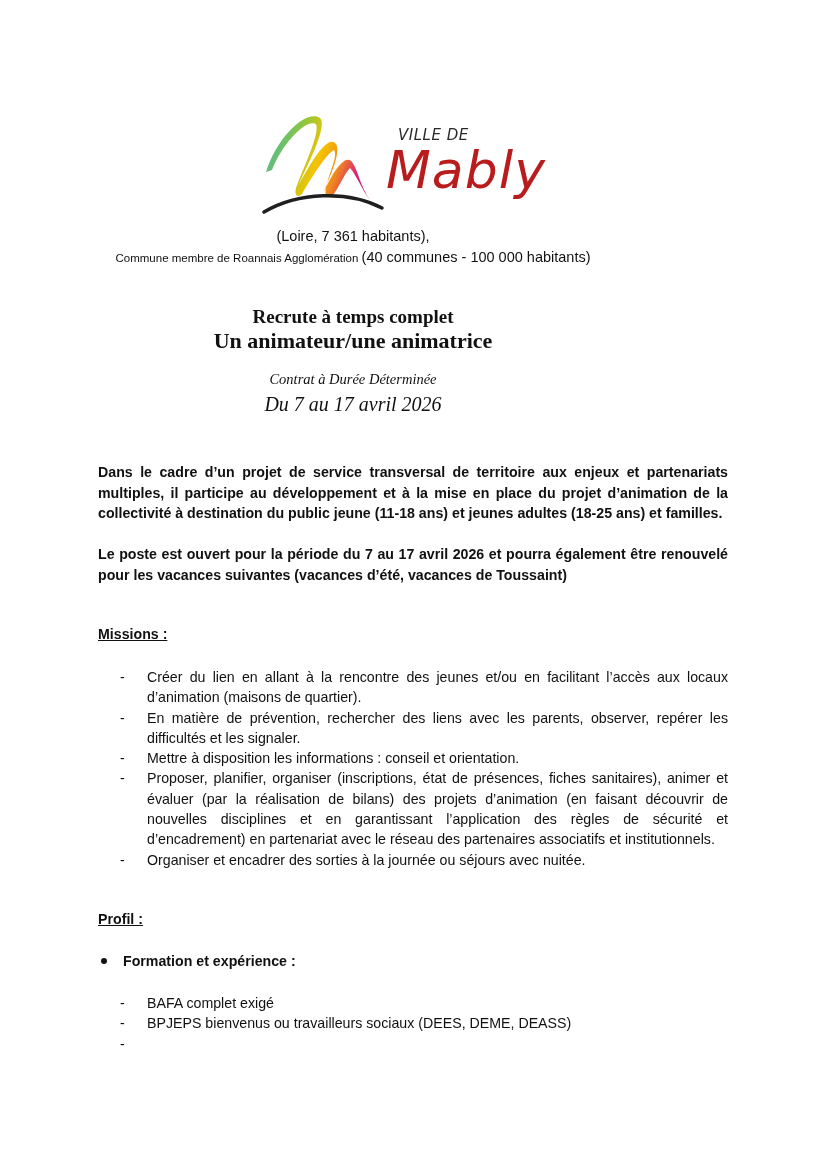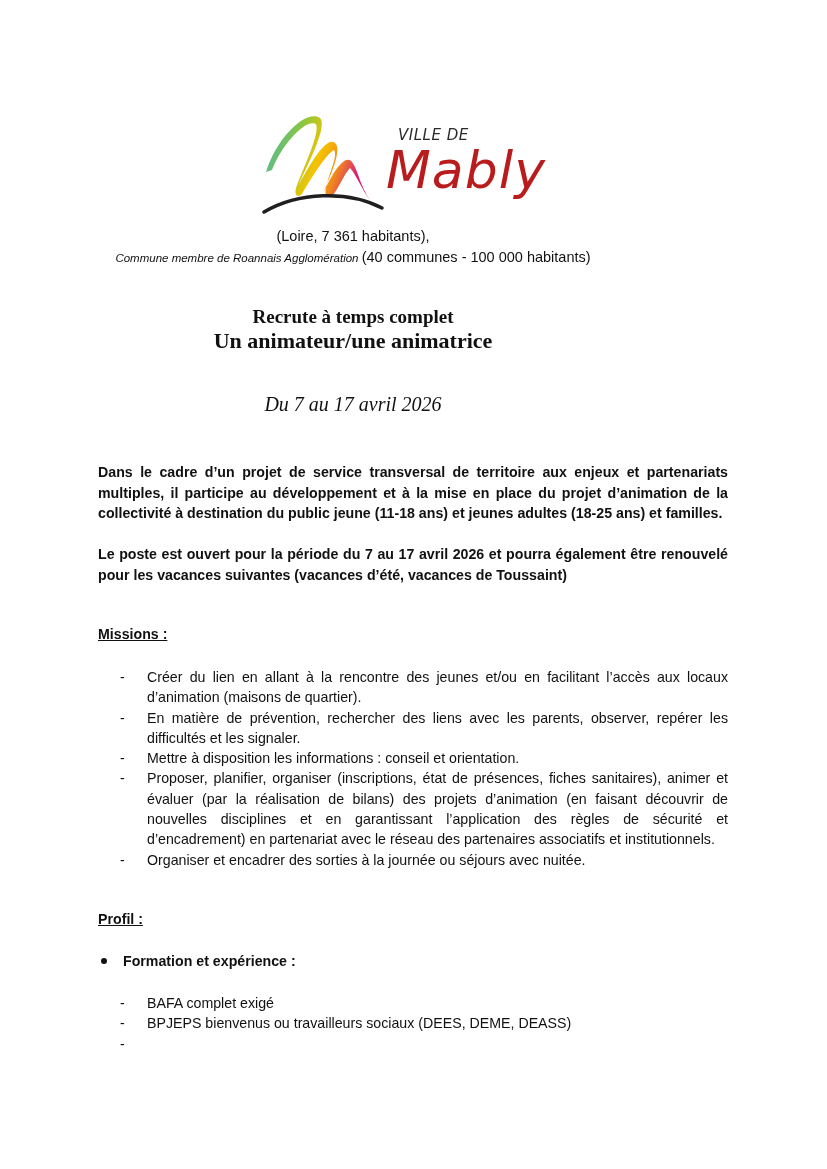--- a/index.html
+++ b/index.html
@@ -11,21 +11,21 @@
   .logo svg { position: absolute; left: 0; top: 0; }
   .logo-villede { position: absolute; left: 140px; top: 22px; font-family: "DejaVu Sans", sans-serif; font-size: 15px; letter-spacing: 0.5px; color: #2a2a2a; font-style: italic; }
   .logo-mably { position: absolute; left: 128px; top: 36px; font-family: "DejaVu Sans", sans-serif; font-size: 52px; font-style: italic; color: #b91c1c; letter-spacing: 1px; line-height: 60px; }
 
   .center { position: absolute; left: 0; width: 706px; text-align: center; }
   .sans { font-family: "Liberation Sans", sans-serif; }
   .serif { font-family: "Liberation Serif", serif; }
 
   .intro1 { top: 228px; font-size: 14.5px; }
   .intro2 { top: 248px; }
-  .intro2 .small { font-size: 11.5px; font-style: italic; }
+  .intro2 .small { font-size: 11.5px; }
   .intro2 .big { font-size: 14.5px; }
 
   .recrute { top: 306px; font-size: 19px; font-weight: bold; }
   .poste { top: 328px; font-size: 22px; font-weight: bold; }
   .contrat { top: 371px; font-size: 14.5px; font-style: italic; }
   .dates { top: 393px; font-size: 20px; font-style: italic; }
 
   .block { position: absolute; left: 98px; width: 630px; font-family: "Liberation Sans", sans-serif; font-size: 14.2px; line-height: 20.6px; text-align: justify; }
   .bold { font-weight: bold; }
   .heading { position: absolute; left: 98px; font-family: "Liberation Sans", sans-serif; font-weight: bold; text-decoration: underline; font-size: 14.2px; }
@@ -60,20 +60,21 @@
     <div class="logo-mably">Mably</div>
   </div>
 
   <div class="center sans intro1">(Loire, 7 361 habitants),</div>
   <div class="center sans intro2">
     <span class="small">Commune membre de Roannais Agglomération </span><span class="big">(40 communes - 100 000 habitants)</span>
   </div>
 
   <div class="center serif recrute">Recrute à temps complet</div>
   <div class="center serif poste">Un animateur/une animatrice</div>
+  <div class="center serif contrat">Contrat à Durée Déterminée</div>
   <div class="center serif dates">Du 7 au 17 avril 2026</div>
 
   <div class="block bold" style="top:462px;">Dans le cadre d’un projet de service transversal de territoire aux enjeux et partenariats multiples, il participe au développement et à la mise en place du projet d’animation de la collectivité à destination du public jeune (11-18 ans) et jeunes adultes (18-25 ans) et familles.</div>
   <div class="block bold" style="top:544px;">Le poste est ouvert pour la période du 7 au 17 avril 2026 et pourra également être renouvelé pour les vacances suivantes (vacances d’été, vacances de Toussaint)</div>
 
   <div class="heading" style="top:626px;">Missions :</div>
   <ul class="dash" style="top:667px;">
     <li><span class="dash-mark">-</span><span>Créer du lien en allant à la rencontre des jeunes et/ou en facilitant l’accès aux locaux d’animation (maisons de quartier).</span></li>
     <li><span class="dash-mark">-</span><span>En matière de prévention, rechercher des liens avec les parents, observer, repérer les difficultés et les signaler.</span></li>
     <li><span class="dash-mark">-</span><span>Mettre à disposition les informations : conseil et orientation.</span></li>

